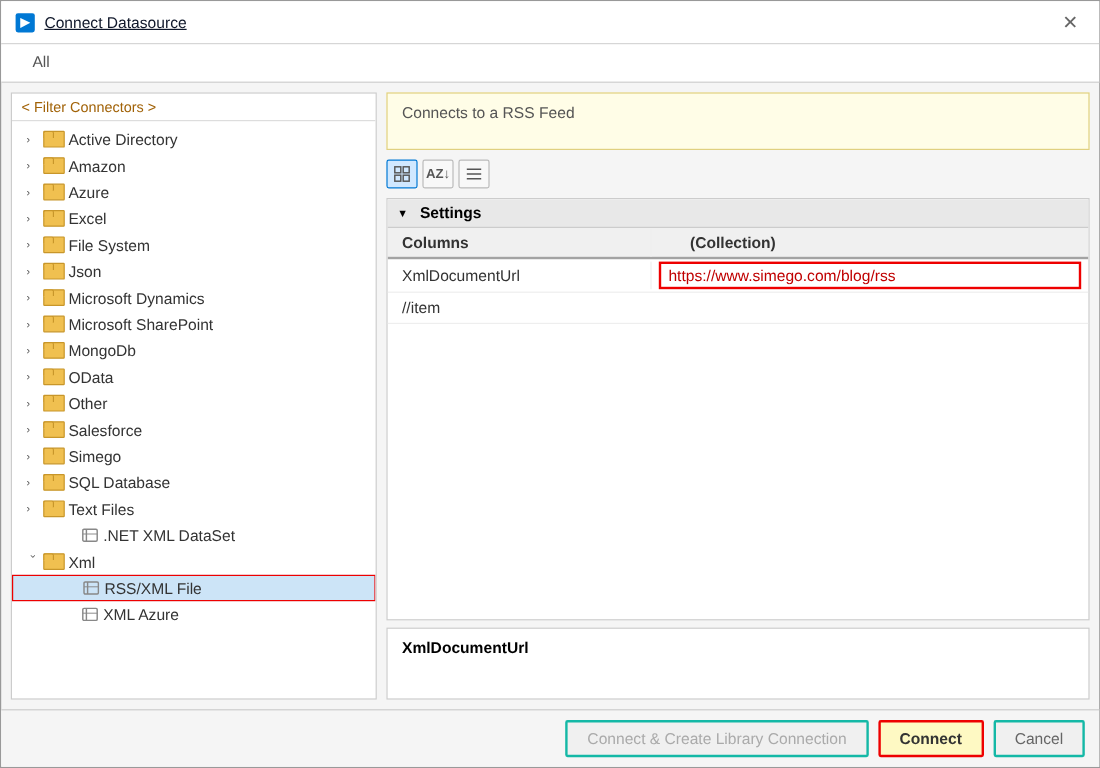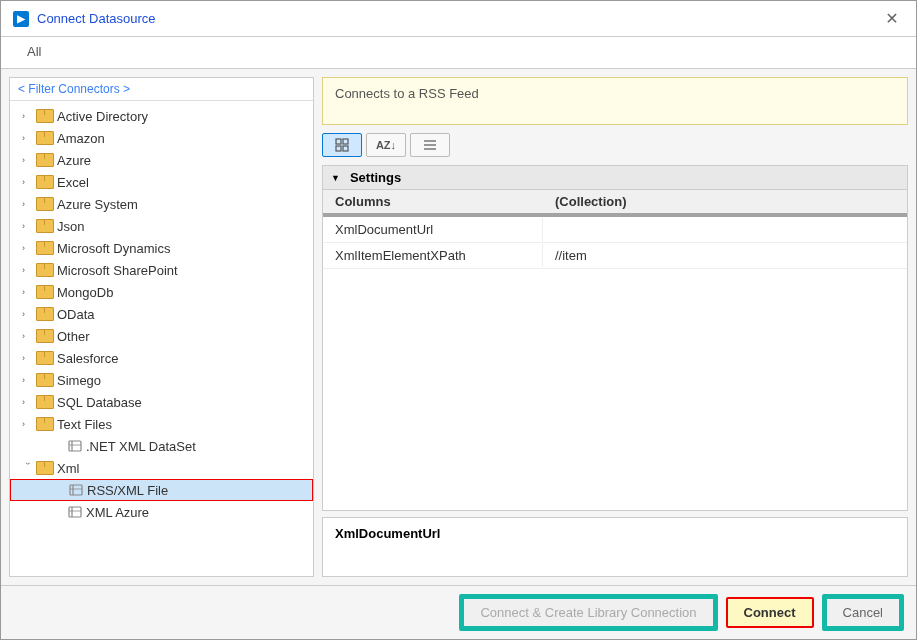--- a/index.html
+++ b/index.html
@@ -33,21 +33,21 @@
 
     .title-icon {
       width: 16px;
       height: 16px;
       background: #0078d4;
       border-radius: 2px;
       display: flex; align-items: center; justify-content: center;
       color: white; font-size: 10px; font-weight: bold;
     }
 
-    .title-text { font-size: 13px; color: #1d4ed8; }
+    .title-text { font-size: 13px; color: #0f172a; text-decoration: underline; }
 
     .close-btn {
       width: 24px; height: 24px;
       border: none; background: none;
       cursor: pointer; font-size: 16px; color: #666;
       display: flex; align-items: center; justify-content: center;
     }
 
     .tabs {
       background: #ffffff;
@@ -85,21 +85,21 @@
       background: white;
       border: 1px solid #ccc;
       display: flex;
       flex-direction: column;
       overflow: hidden;
     }
 
     .filter-bar {
       padding: 4px 8px;
       border-bottom: 1px solid #ddd;
-      color: #3b82f6;
+      color: #a16207;
       font-size: 12px;
       cursor: pointer;
     }
 
     .tree-area {
       flex: 1;
       overflow-y: auto;
       padding: 4px 0;
     }
 
@@ -168,21 +168,21 @@
     }
 
     .toolbar-row {
       display: flex;
       align-items: center;
       gap: 4px;
       padding: 2px 0;
     }
 
     .toolbar-btn {
-      width: 40px; height: 24px;
+      width: 26px; height: 24px;
       border: 1px solid #bbb;
       background: #f8f8f8;
       cursor: pointer;
       display: flex; align-items: center; justify-content: center;
       font-size: 12px;
       border-radius: 2px;
     }
     .toolbar-btn.active { background: #d0e8ff; border-color: #0078d4; }
 
     .settings-table {
@@ -210,21 +210,22 @@
     .settings-row {
       display: flex;
       border-bottom: 1px solid #eee;
       min-height: 26px;
       align-items: center;
     }
 
     .settings-row.header-row {
       background: #f0f0f0;
       font-weight: 600;
-      border-bottom: 4px solid #a3a3a3;
+      border-bottom: 2px solid #a3a3a3;
+      gap: 20px;
     }
 
     .settings-cell {
       padding: 4px 12px;
       font-size: 13px;
       color: #333;
     }
 
     .settings-cell.key { width: 220px; border-right: 1px solid #eee; }
     .settings-cell.value { flex: 1; }
@@ -270,21 +271,21 @@
       justify-content: flex-end;
       align-items: center;
       gap: 8px;
     }
 
     .btn {
       padding: 6px 16px;
       font-size: 13px;
       cursor: pointer;
       border-radius: 2px;
-      border: 5px solid #14b8a6;
+      border: 2px solid #14b8a6;
       background: #f0f0f0;
       color: #666;
     }
 
     .btn.primary {
       background: #fef9c3;
       border: 2px solid #e00;
       color: #333;
       font-weight: 600;
     }
@@ -355,21 +356,21 @@
           <span>Azure</span>
         </div>
         <div class="tree-item">
           <span class="arrow">›</span>
           <span class="folder-icon"></span>
           <span>Excel</span>
         </div>
         <div class="tree-item">
           <span class="arrow">›</span>
           <span class="folder-icon"></span>
-          <span>Azure System</span>
+          <span>File System</span>
         </div>
         <div class="tree-item">
           <span class="arrow">›</span>
           <span class="folder-icon"></span>
           <span>Json</span>
         </div>
         <div class="tree-item">
           <span class="arrow">›</span>
           <span class="folder-icon"></span>
           <span>Microsoft Dynamics</span>
@@ -492,24 +493,26 @@
         </div>
         <div class="settings-body">
 
           <div class="settings-row header-row">
             <div class="settings-cell key">Columns</div>
             <div class="settings-cell value">(Collection)</div>
           </div>
 
           <div class="settings-row">
             <div class="settings-cell key">XmlDocumentUrl</div>
+            <div class="url-input-cell">
+              <input class="url-input" type="text" value="https://www.simego.com/blog/rss" style="">
+            </div>
           </div>
 
           <div class="settings-row">
-            <div class="settings-cell key">XmlItemElementXPath</div>
             <div class="settings-cell value">//item</div>
           </div>
         </div>
       </div>
 
       <div class="prop-panel">
         <div class="prop-title">XmlDocumentUrl</div>
       </div>
 
     </div>

